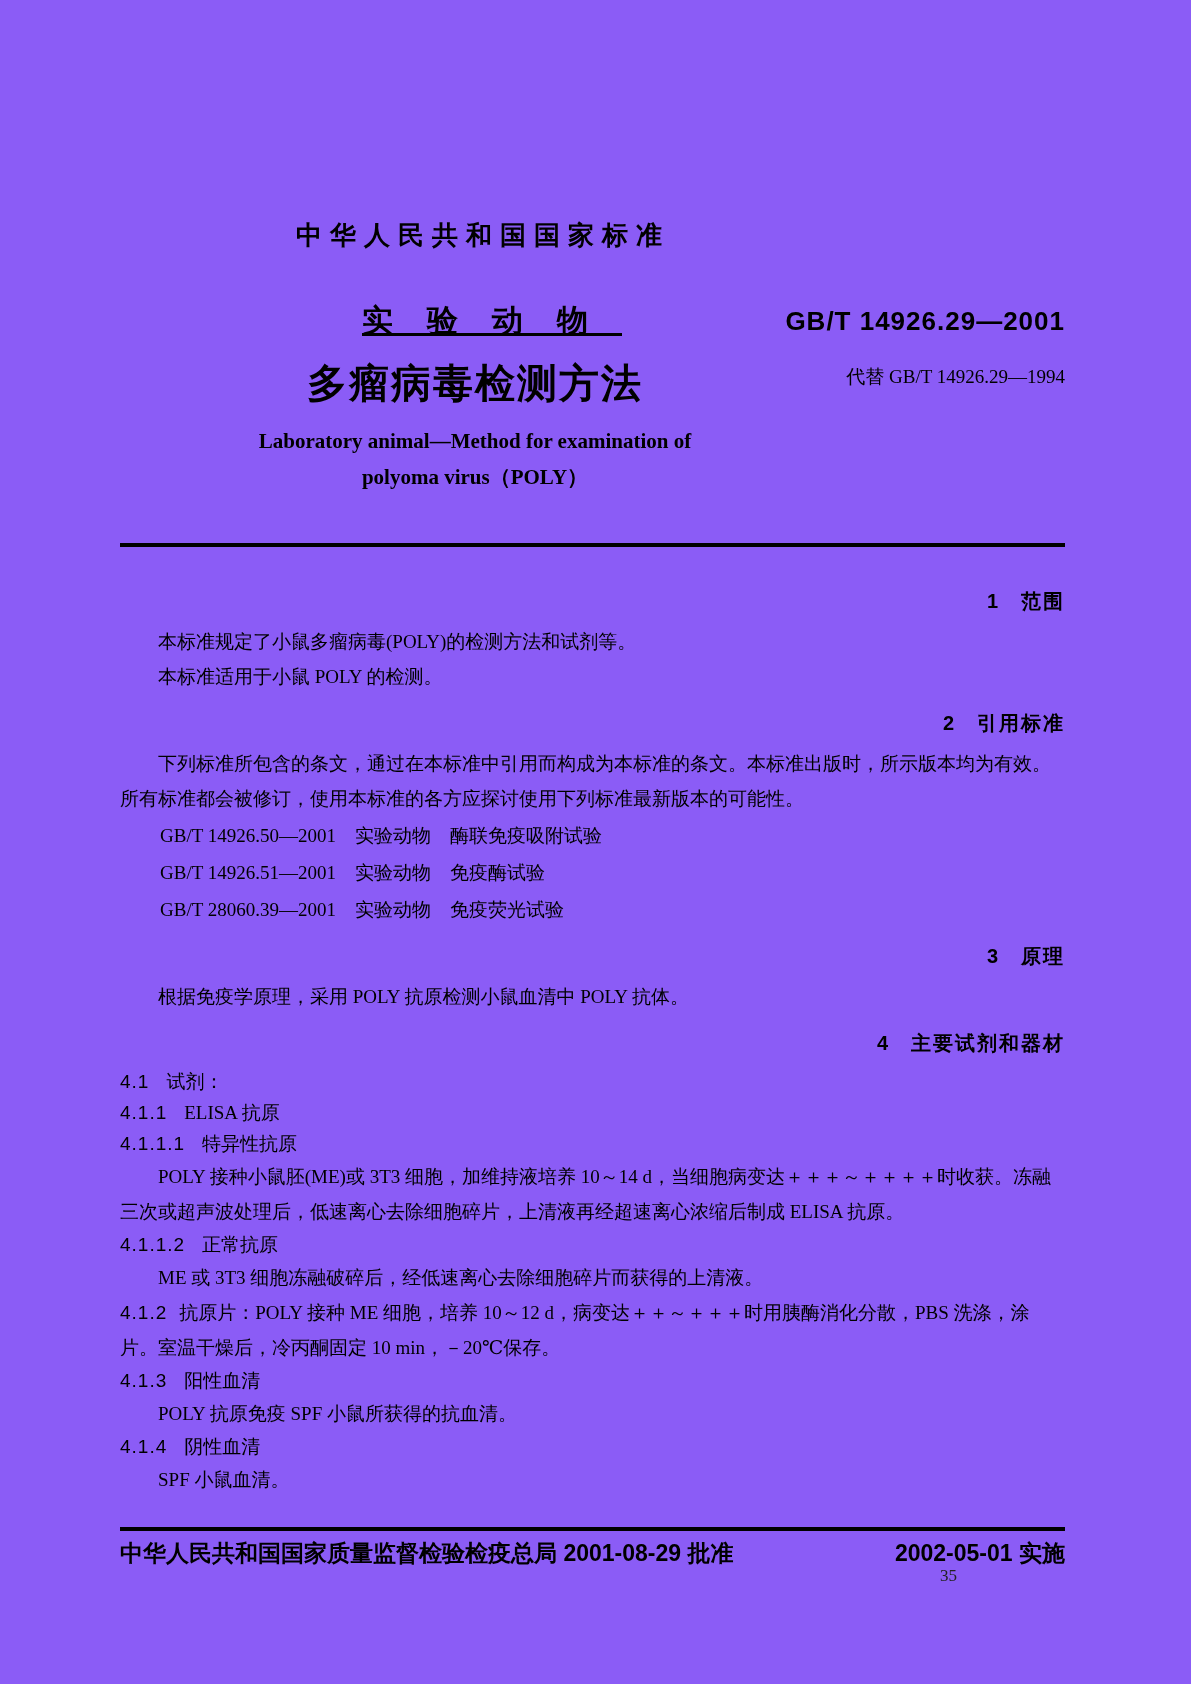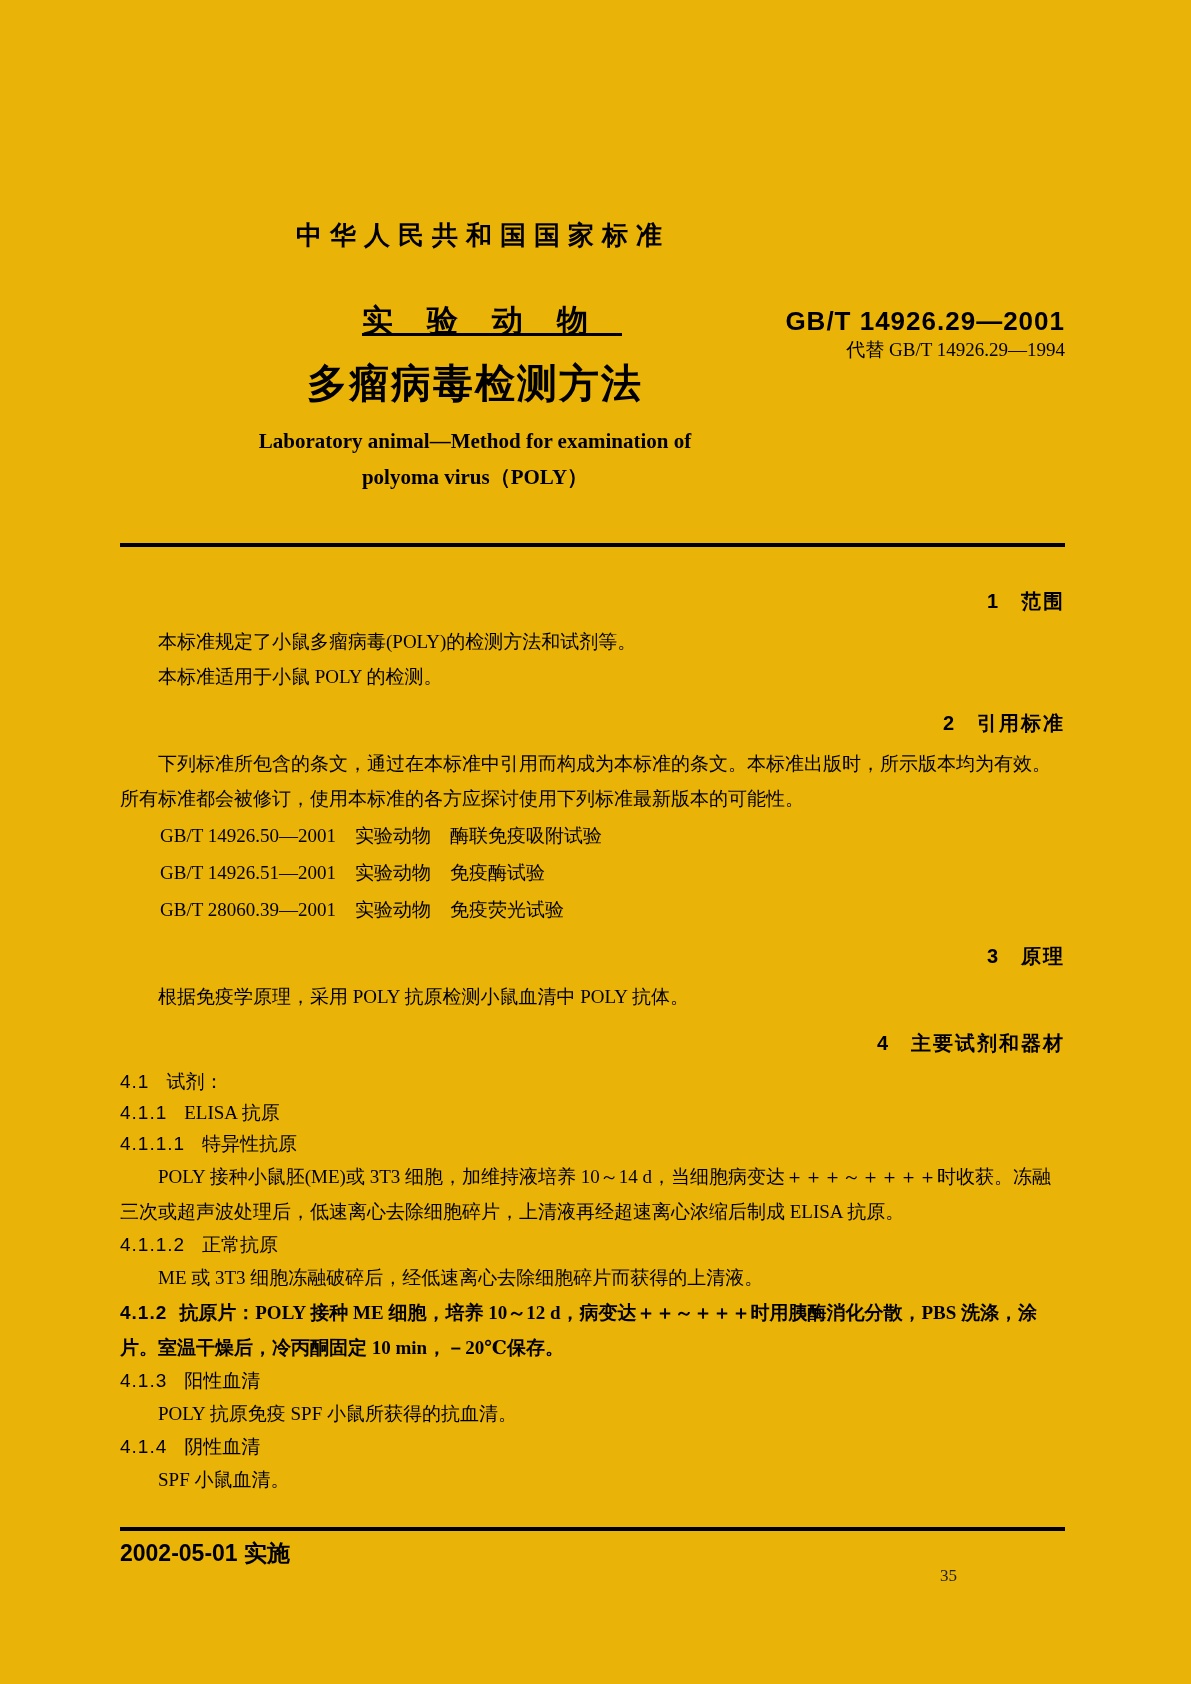--- a/index.html
+++ b/index.html
@@ -1,20 +1,20 @@
 <!DOCTYPE html>
 <html><head>
 <meta charset="utf-8">
 <style>
   html, body { margin: 0; padding: 0; background: #ffffff; }
   .page {
     position: relative;
     width: 1191px;
     height: 1684px;
-    background: #eab308;
+    background: #8b5cf6;
     color: #000000;
     font-family: "Liberation Serif", "DejaVu Serif", serif;
     overflow: hidden;
   }
 
   
   .std-kind {
     position: absolute;
     top: 218px; left: 120px; width: 710px;
     text-align: center;
@@ -49,21 +49,21 @@
   .title-en-2 { margin-top: 9px;  font-weight: bold; font-size: 21px; }
 
   .code-block { position: absolute; top: 306px; right: 126px; text-align: right; }
   .std-code {
     font-family: "Liberation Sans", "DejaVu Sans", sans-serif;
     font-weight: bold;
     font-size: 26px;
     letter-spacing: 1px;
     white-space: nowrap;
   }
-  .std-replaces { font-size: 19px; white-space: nowrap; }
+  .std-replaces { margin-top: 27px; font-size: 19px; white-space: nowrap; }
 
   .header-rule {
     position: absolute;
     top: 543px; left: 120px; right: 126px;
     height: 4px; background: #000;
   }
 
   
   .doc-body {
     position: absolute;
@@ -84,21 +84,21 @@
 
   .p   { margin: 0; line-height: 35px; text-indent: 38px; }
   .ref { margin: 2px; line-height: 35px; padding-left: 38px; white-space: nowrap; }
 
   .h2 { margin: 0; line-height: 31px; }
   .h2-num {
     font-family: "Liberation Sans", "DejaVu Sans", sans-serif;
     letter-spacing: 1px;
     margin-right: 17px;
   }
-  .run { text-indent: 0; font-weight: bold; }
+  .run { text-indent: 0; }
   .run .h2-num { margin-right: 12px; }
 
   
   .footer-rule {
     position: absolute;
     top: 1527px; left: 120px; right: 126px;
     height: 4px; background: #000;
   }
   .footer-row {
     position: absolute;
@@ -167,17 +167,18 @@
     <p class="h2"><span class="h2-num">4.1.3</span><span class="h2-title">阳性血清</span></p>
     <p class="p">POLY 抗原免疫 SPF 小鼠所获得的抗血清。</p>
 
     <p class="h2"><span class="h2-num">4.1.4</span><span class="h2-title">阴性血清</span></p>
     <p class="p">SPF 小鼠血清。</p>
 
   </div>
 
   <div class="footer-rule"></div>
   <div class="footer-row">
+    <span>中华人民共和国国家质量监督检验检疫总局 2001-08-29 批准</span>
     <span>2002-05-01 实施</span>
   </div>
   <div class="page-num">35</div>
 
 </div>
 
 </body></html>

